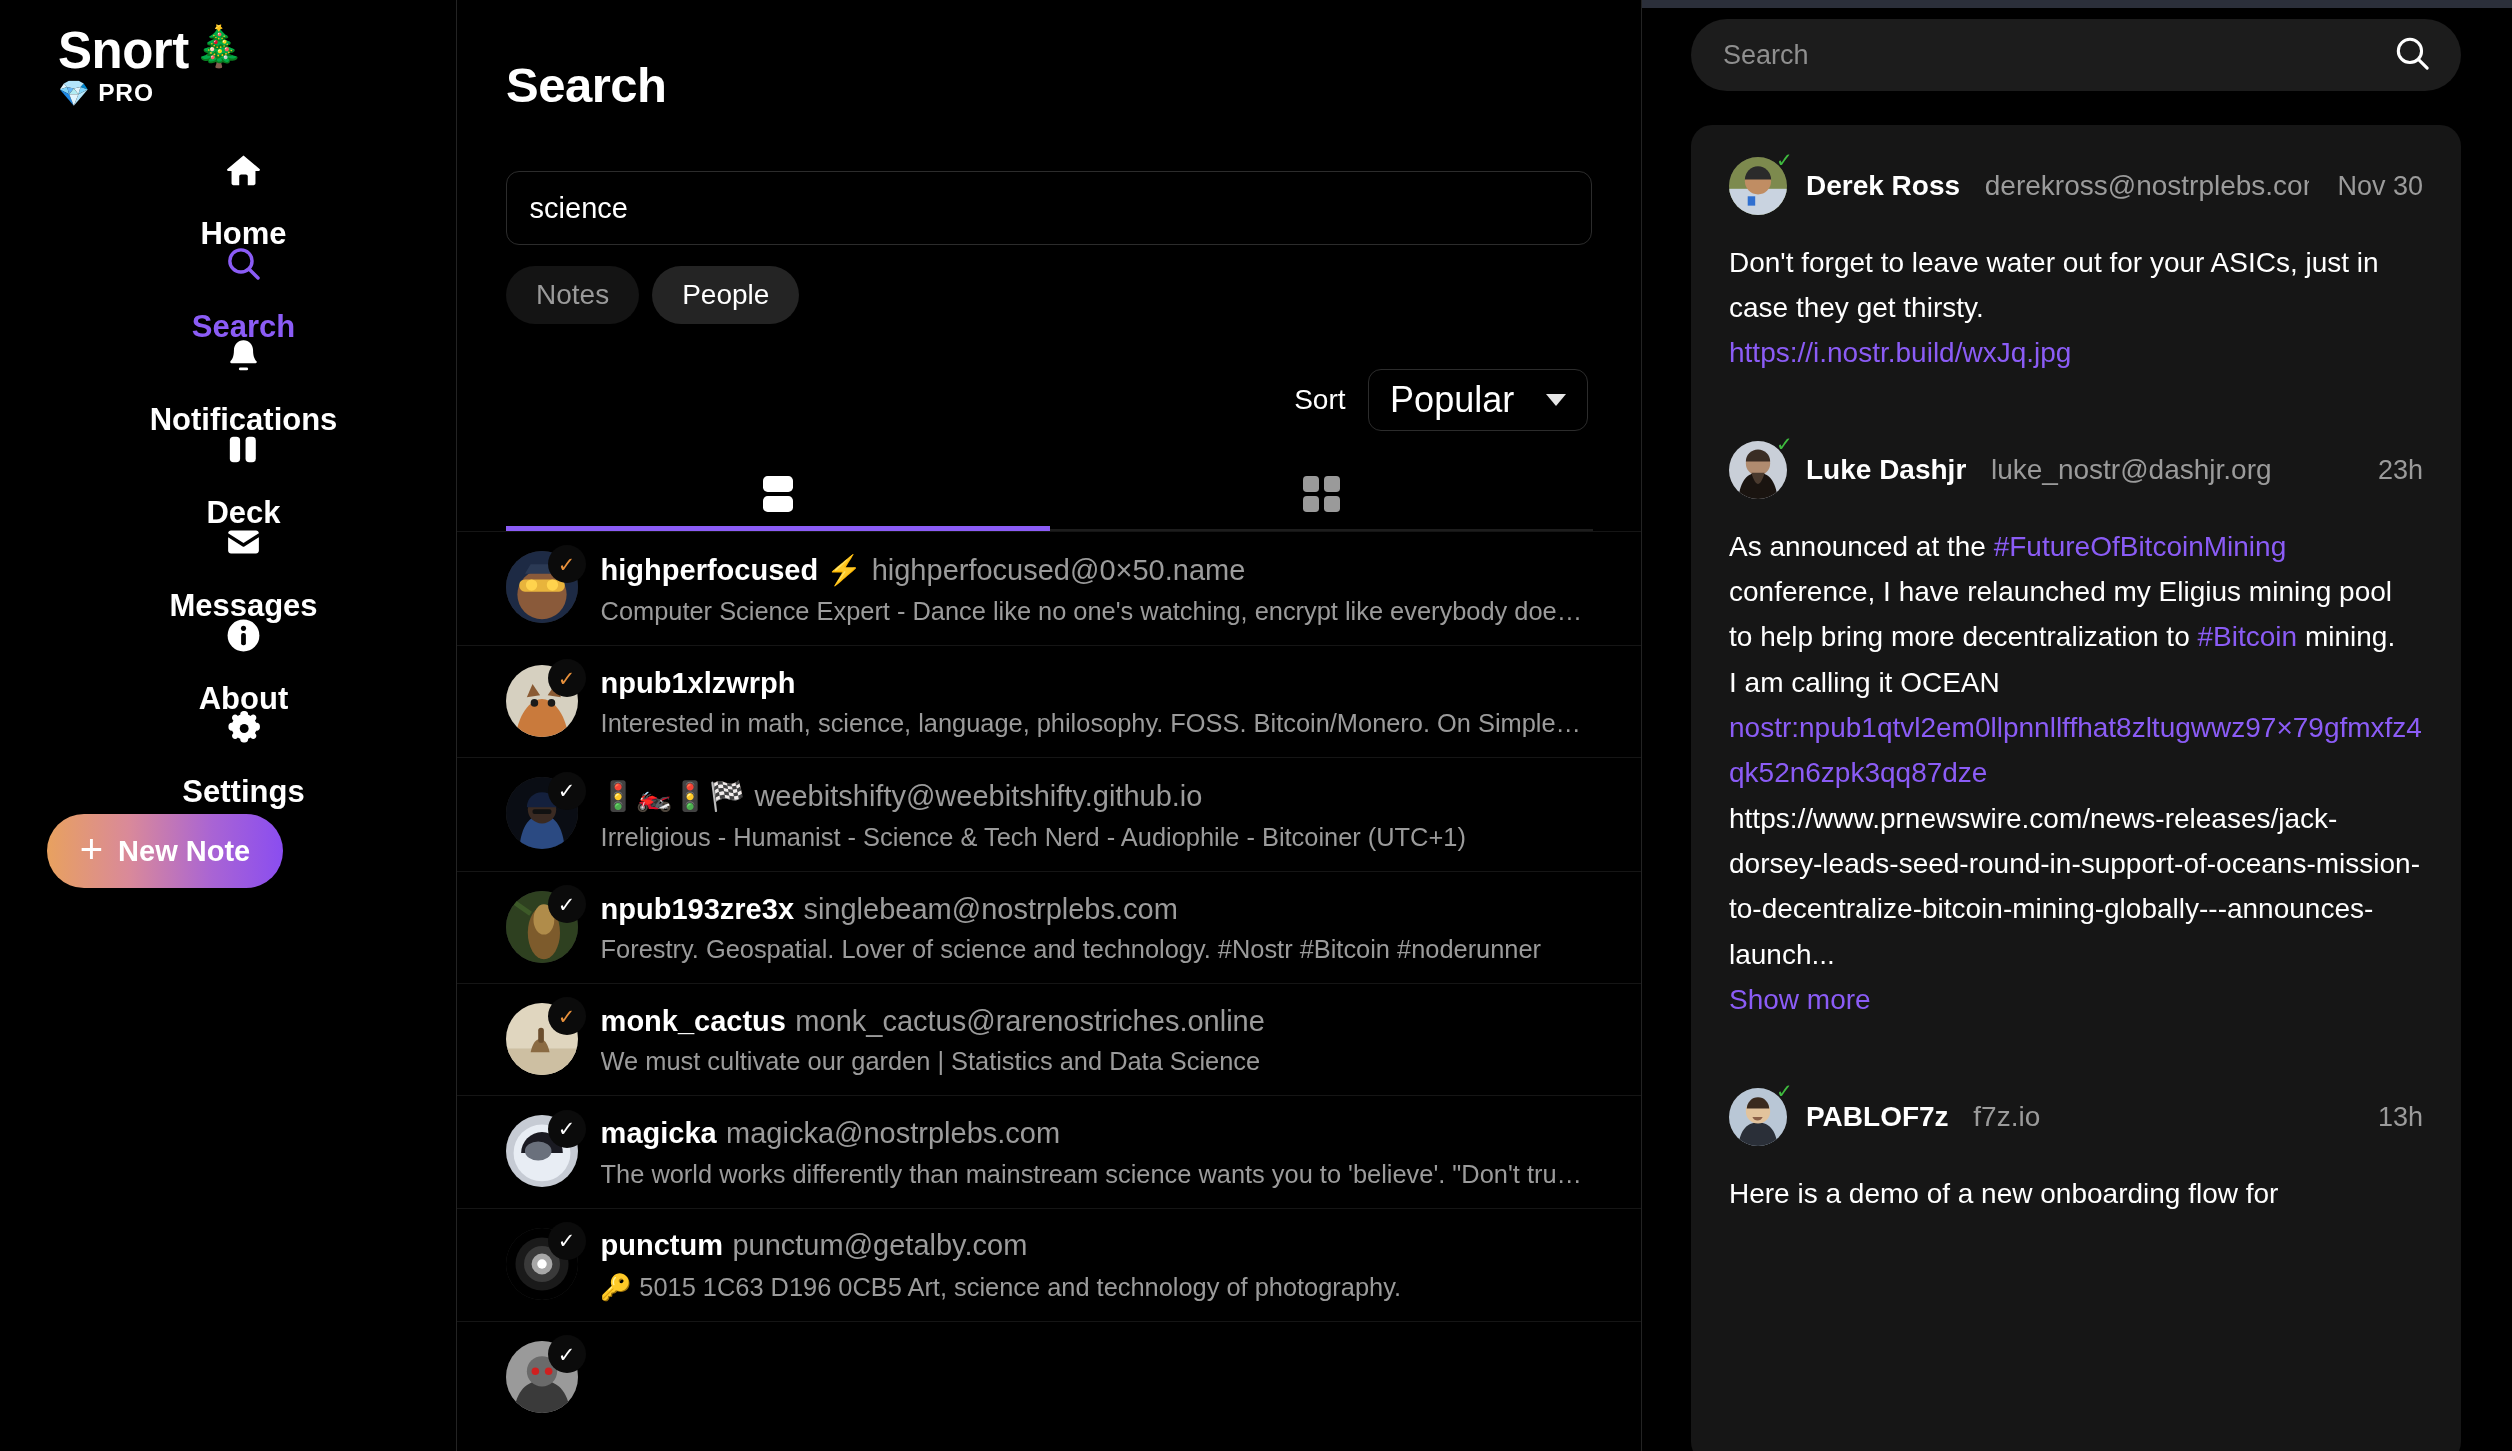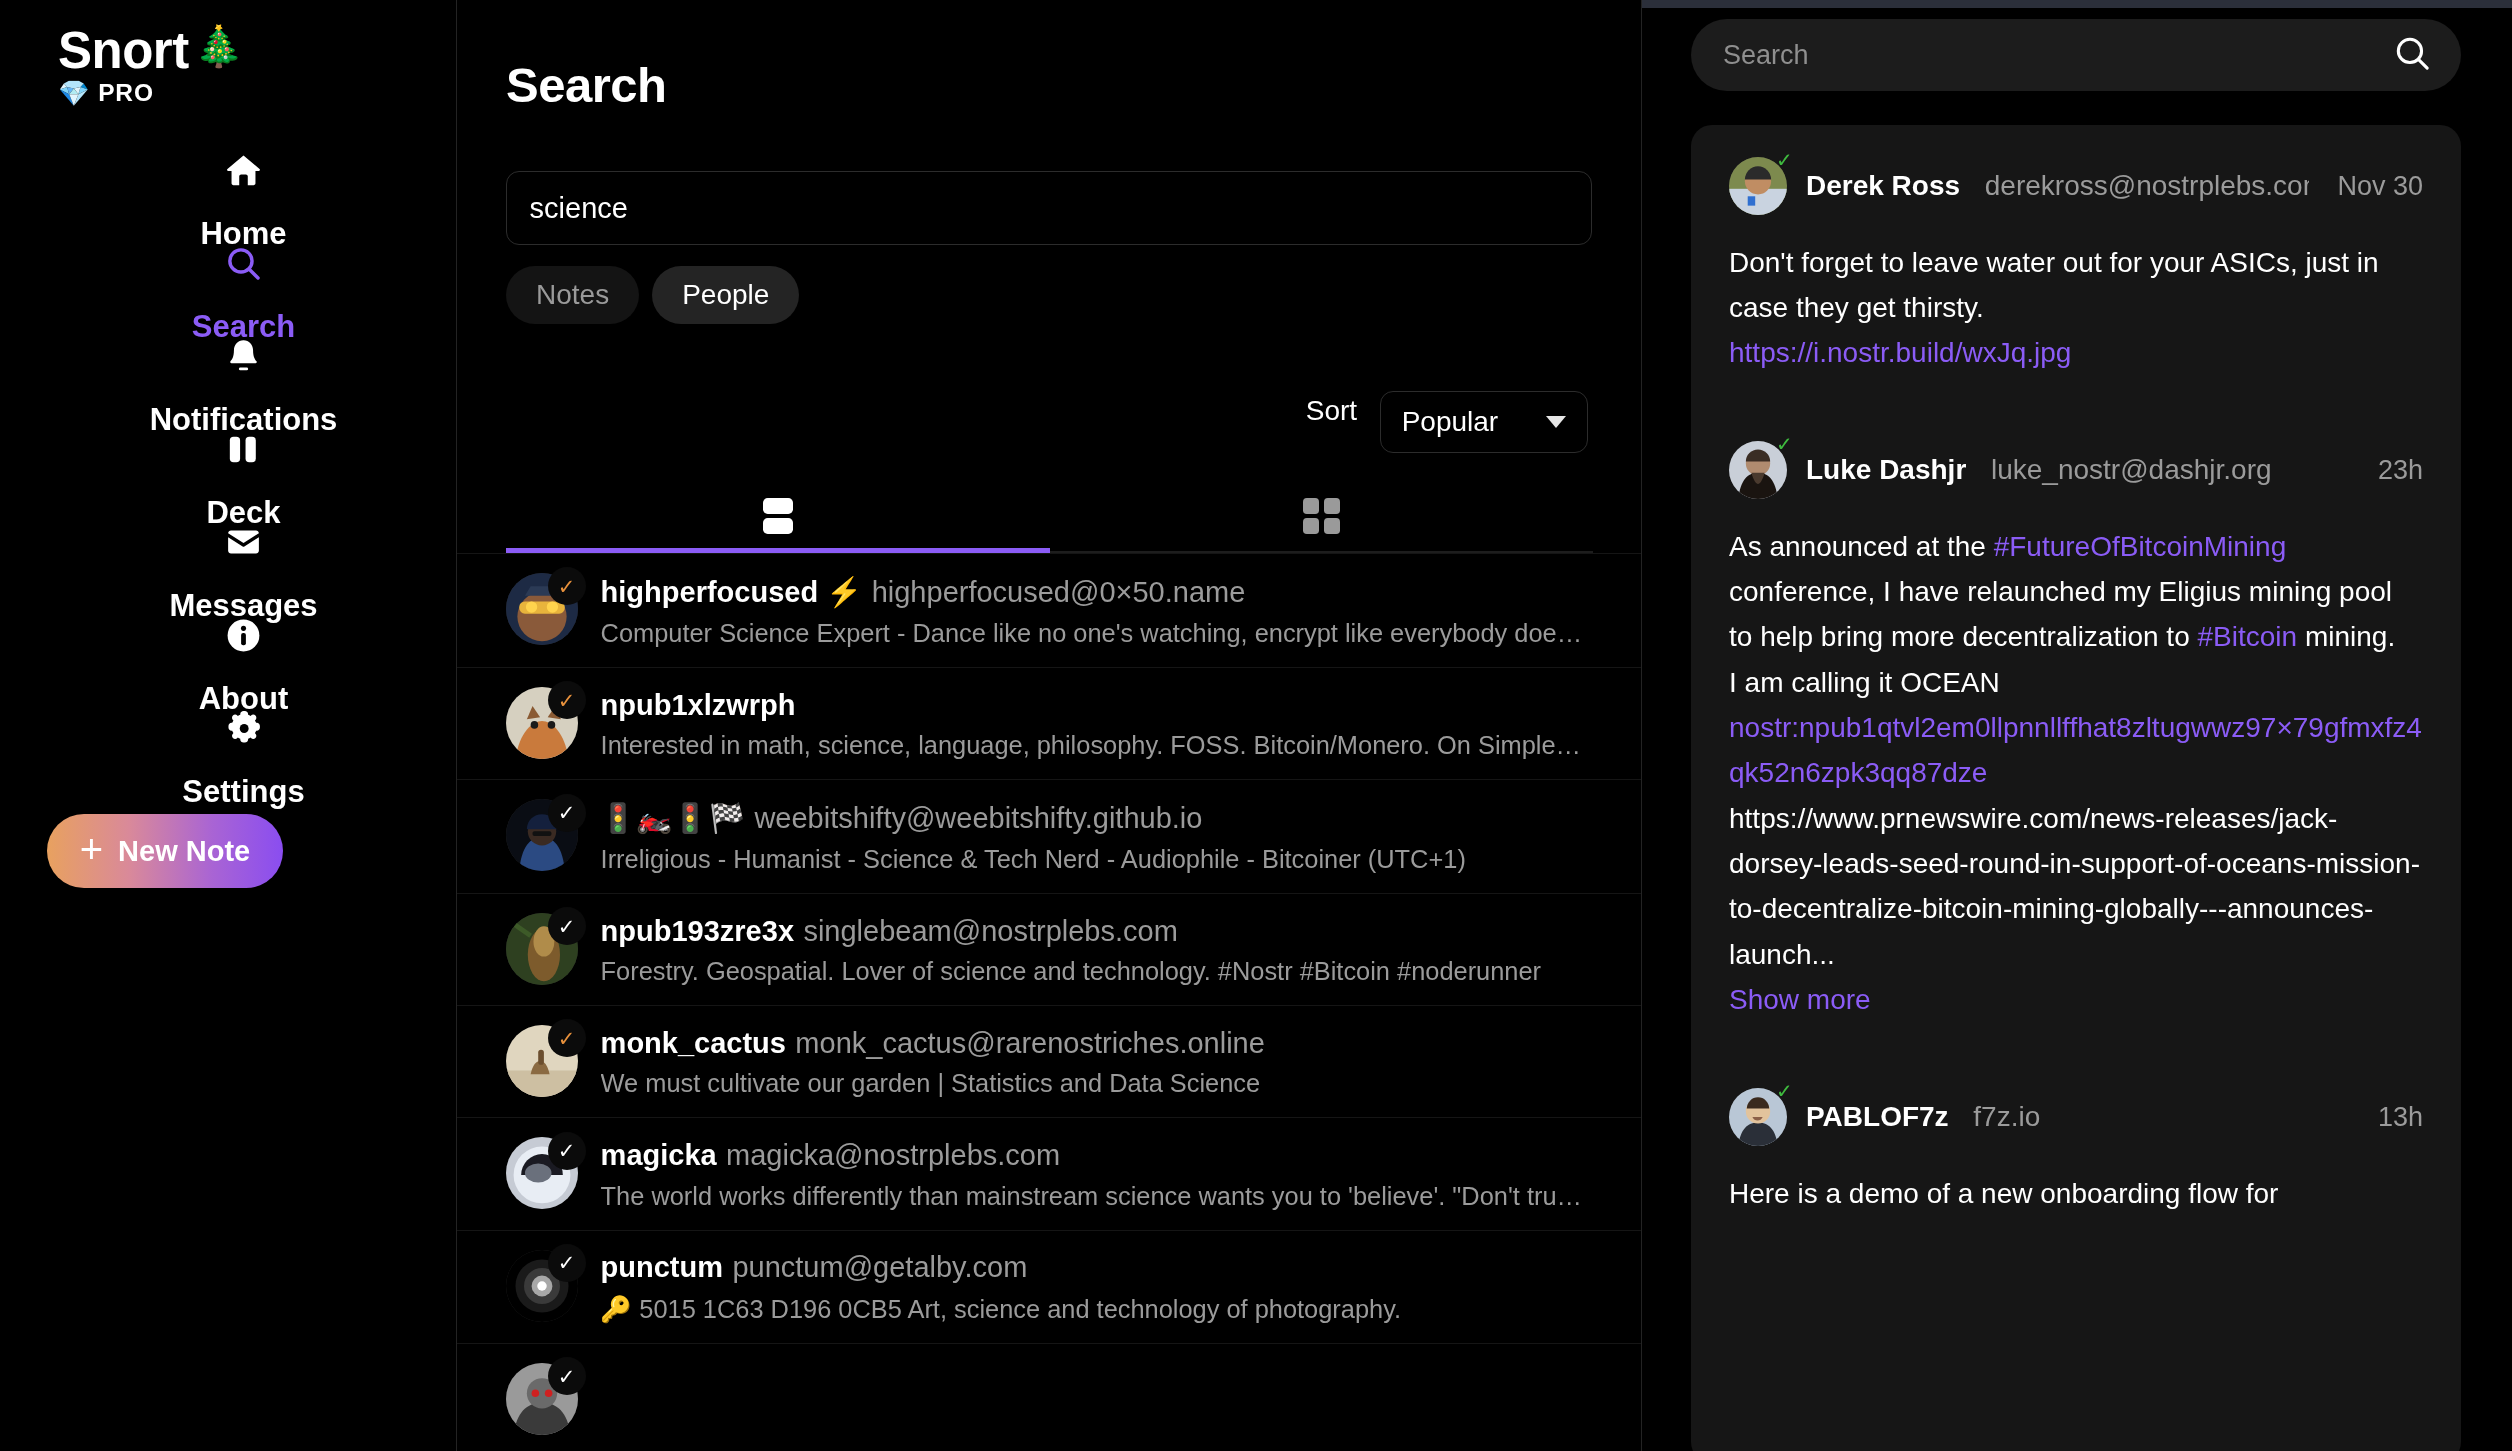--- a/index.html
+++ b/index.html
@@ -87,24 +87,23 @@
   .pill.inactive { background: #141414; color: #9a9a9a; }
   .pill.active { background: #242424; color: #ffffff; }
 
   .sort-row {
     display: flex; align-items: center; justify-content: flex-end;
     gap: 22.6px; margin-top: 45px; padding-right: 3.8px;
   }
   .sort-label { font-size: 28px; color: #ffffff; }
   .sort-select {
     height: 62px; border: 1.9px solid #2c2c2c; border-radius: 13px;
-    background: #000; color: #fff; font-size: 28px;
-    display: flex; align-items: center; gap: 48px; padding: 0 21px;
+    background: #000; color: #fff; font-size: 36px;
+    display: flex; align-items: center; gap: 32px; padding: 0 21px;
     cursor: pointer;
-    margin-top: 22px;
   }
   .chev { width: 0; height: 0; border-left: 10.4px solid transparent;
           border-right: 10.4px solid transparent; border-top: 12.3px solid #e6e6e6; }
 
   .view-tabs {
     display: flex; margin-top: 28px; width: 1087px; height: 70px;
     position: relative;
   }
   .view-tab {
     flex: 1; display: flex; align-items: center; justify-content: center;

